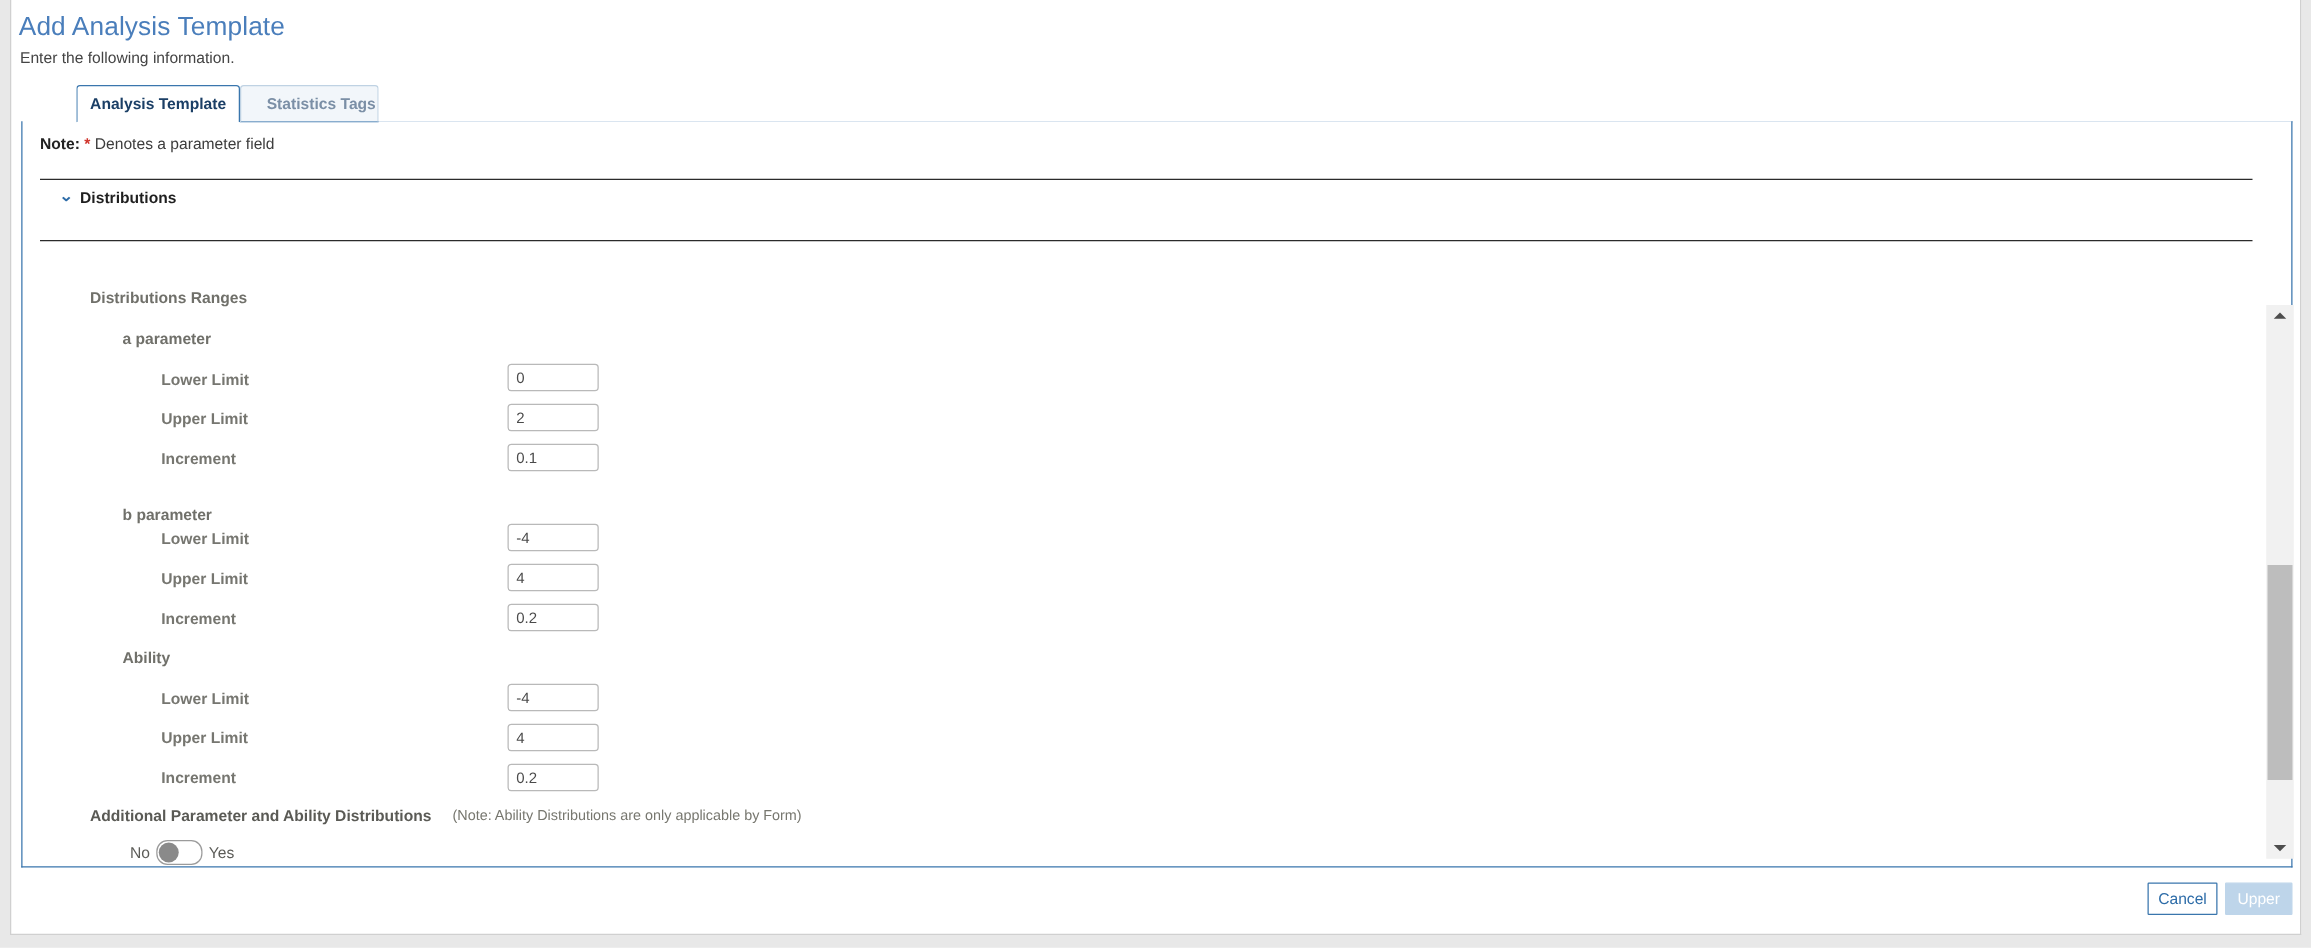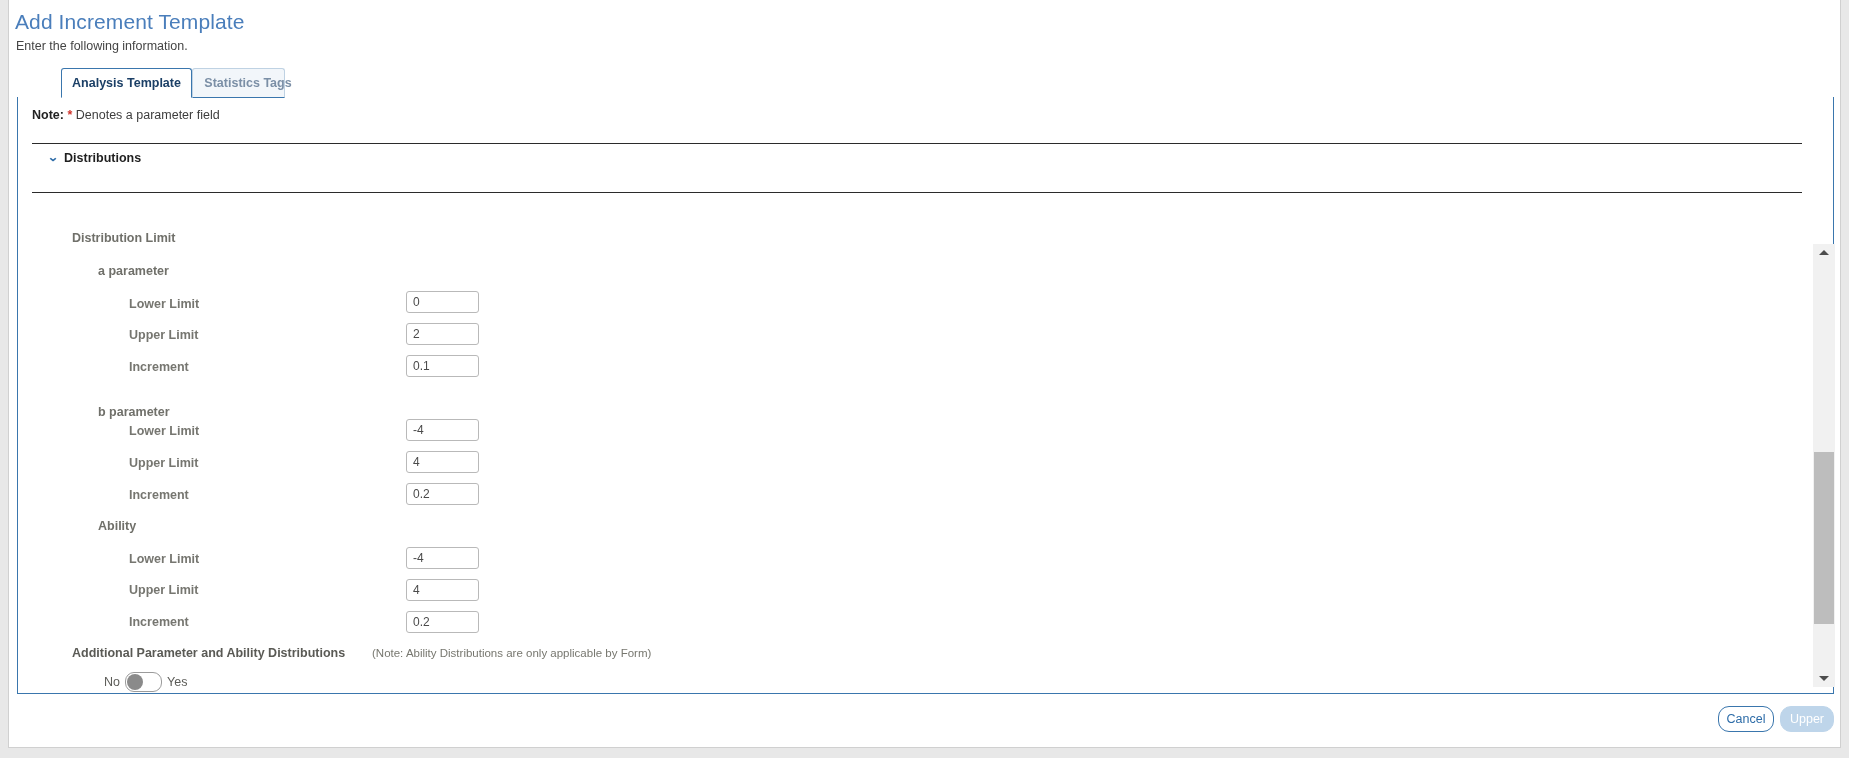--- a/index.html
+++ b/index.html
@@ -72,21 +72,21 @@
     left: 0;
     width: 131px;
     background: #ffffff;
     color: #1b3f66;
     border: 1px solid #3a76ad;
     border-bottom: 1px solid #ffffff;
     z-index: 3;
   }
   .tab.inactive {
     left: 131px;
-    width: 93px;
+    width: 111px;
     background: #f2f6fa;
     color: #7b8fa6;
     border: 1px solid #bfd2e3;
     border-bottom: 1px solid #3a76ad;
     z-index: 2;
     padding-left: 19px;
   }
   
   .panel {
     position: absolute;
@@ -265,21 +265,21 @@
     width: 1817px;
     height: 34px;
   }
   .btn {
     position: absolute;
     top: 0;
     height: 26px;
     box-sizing: border-box;
     font-family: "Liberation Sans", sans-serif;
     font-size: 12.5px;
-    border-radius: 11px;
+    border-radius: 1px;
     display: flex;
     align-items: center;
     justify-content: center;
     cursor: pointer;
   }
   .btn-cancel {
     right: 60px;
     width: 56px;
     background: #ffffff;
     border: 1px solid #3a76ad;
@@ -292,21 +292,21 @@
     border: 1px solid #bed5ea;
     color: #ffffff;
     cursor: default;
   }
 </style>
 </head>
 <body>
 
 <div class="app-frame">
 
-  <div class="page-title">Add Increment Template</div>
+  <div class="page-title">Add Analysis Template</div>
   <div class="page-subtitle">Enter the following information.</div>
 
   <div class="tabstrip">
     <div class="tab active">
       <span>Analysis Template</span>
     </div>
     <div class="tab inactive">
       <span>Statistics Tags</span>
     </div>
   </div>
@@ -321,21 +321,21 @@
     </div>
 
     <div class="scroll-area">
 
       <div class="rule" style="top:14px;"></div>
       <div class="section-head" style="left:16px; top:22px;">
         <span class="chev chev-down">⌄</span><span>Distributions</span>
       </div>
       <div class="rule" style="top:63px;"></div>
 
-      <div class="group-label" style="left:40px; top:102px;">Distribution Limit</div>
+      <div class="group-label" style="left:40px; top:102px;">Distributions Ranges</div>
 
       <div class="group-label" style="left:66px; top:135px;">a parameter</div>
       <div class="field-label" style="left:97px; top:168px;">Lower Limit</div>
       <input class="txt" style="left: 374px; top: 162px;" value="0">
       <div class="field-label" style="left:97px; top:199px;">Upper Limit</div>
       <input class="txt" style="left: 374px; top: 194px;" value="2">
       <div class="field-label" style="left:97px; top:231px;">Increment</div>
       <input class="txt" style="left: 374px; top: 226px;" value="0.1">
 
       <div class="group-label" style="left:66px; top:276px;">b parameter</div>
@@ -348,21 +348,21 @@
 
       <div class="group-label" style="left:66px; top:390px;">Ability</div>
       <div class="field-label" style="left:97px; top:423px;">Lower Limit</div>
       <input class="txt" style="left: 374px; top: 418px;" value="-4">
       <div class="field-label" style="left:97px; top:454px;">Upper Limit</div>
       <input class="txt" style="left: 374px; top: 450px;" value="4">
       <div class="field-label" style="left:97px; top:486px;">Increment</div>
       <input class="txt" style="left: 374px; top: 482px;" value="0.2">
 
       <div class="addl-title" style="left:40px; top:517px;">Additional Parameter and Ability Distributions</div>
-      <div class="addl-note" style="left:340px; top:518px;">(Note: Ability Distributions are only applicable by Form)</div>
+      <div class="addl-note" style="left:330px; top:518px;">(Note: Ability Distributions are only applicable by Form)</div>
 
       <div class="toggle-wrap" style="left:72px; top:543px;">
         <span>No</span>
         <span class="switch">
           <span class="knob"></span>
         </span>
         <span>Yes</span>
       </div>
 
     </div>

